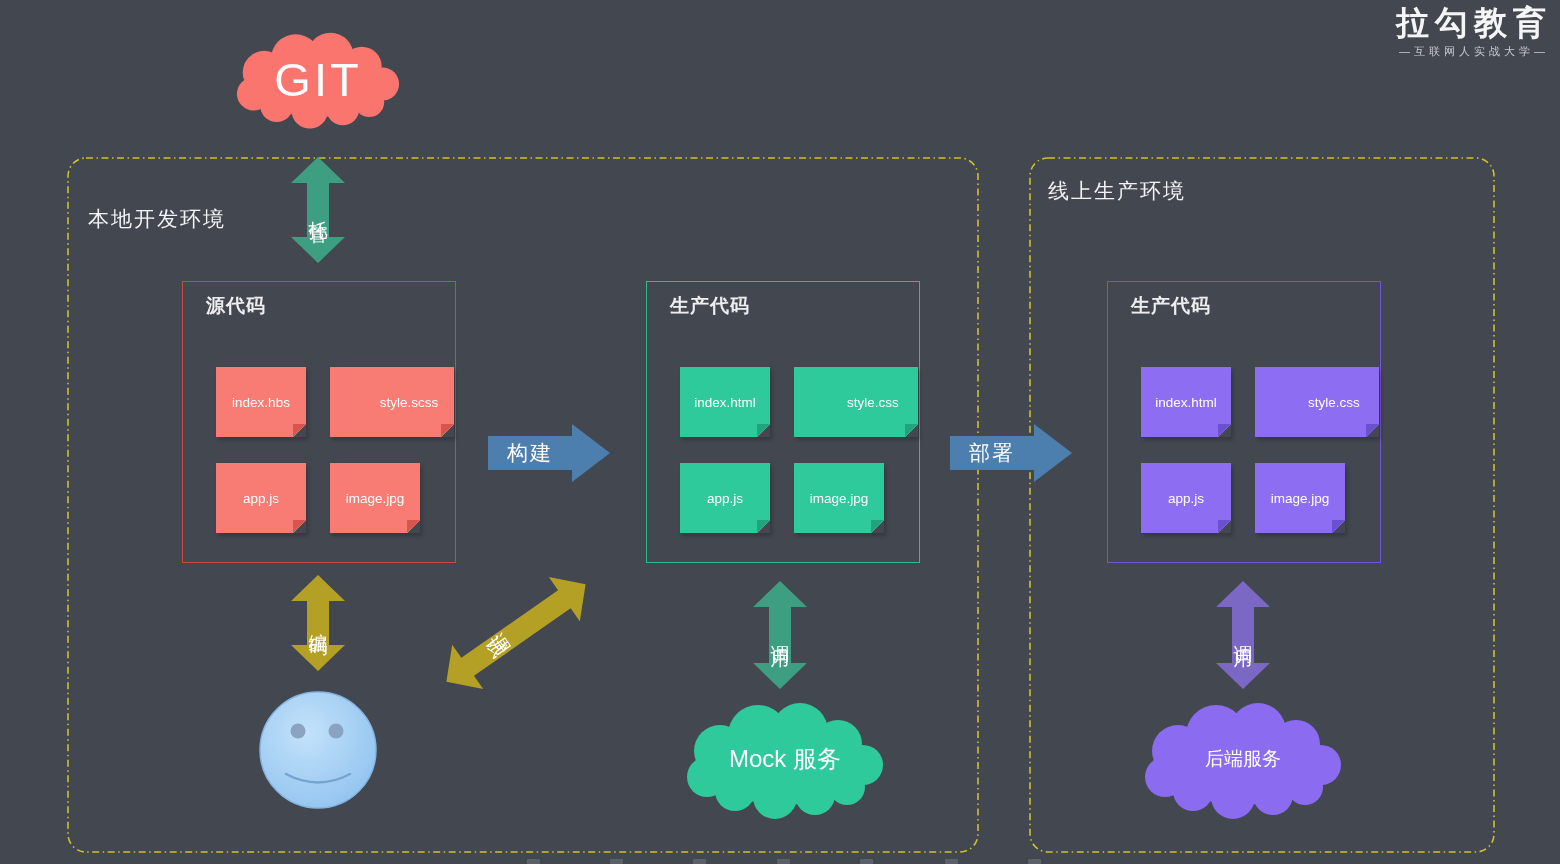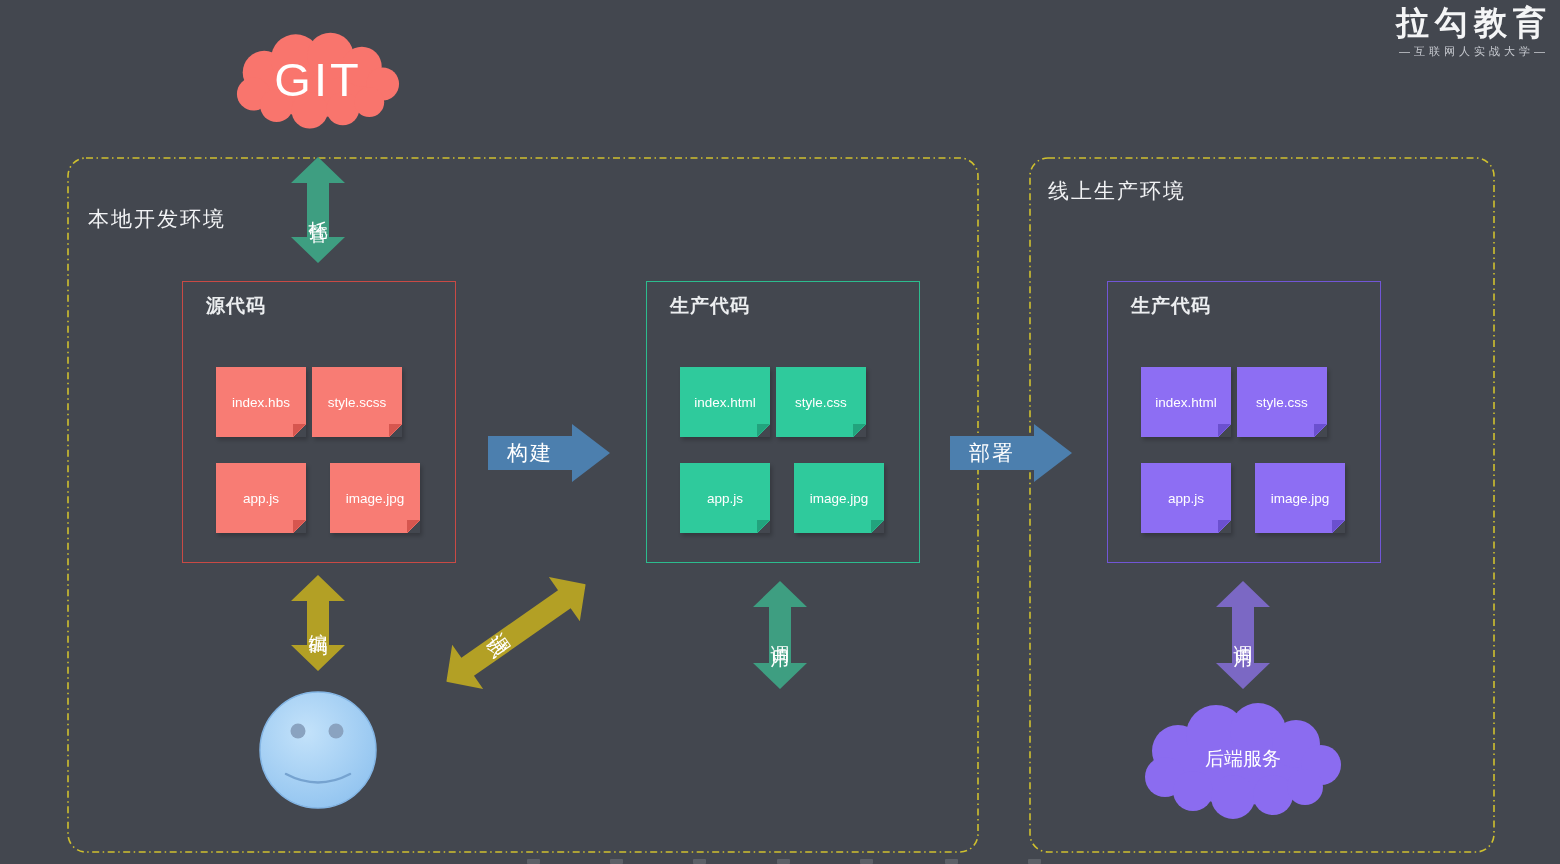--- a/index.html
+++ b/index.html
@@ -35,21 +35,21 @@
   .codebox{width:272px;height:280px;top:281px;border:1px solid;background:transparent;}
   .codebox .box-title{position:absolute;left:23px;top:11px;font-size:19px;letter-spacing:1px;color:#eceef0;font-weight:bold;}
   .box-source{left:182px;border-color:#c94a45;}
   .box-test{left:646px;border-color:#2cbc8e;}
   .box-prod{left:1107px;border-color:#7156d6;}
 
   .note{position:absolute;width:90px;height:70px;display:flex;align-items:center;justify-content:center;
         font-size:13.5px;color:#fff;box-shadow:2px 3px 4px rgba(0,0,0,.22);}
   .note::after{content:'';position:absolute;right:0;bottom:0;width:13px;height:13px;
         clip-path:polygon(0 0,100% 0,0 100%);}
-  .nr1c1{left:33px;top:85px;}  .nr1c2{left:129px;top:85px;}
+  .nr1c1{left:33px;top:85px;}  .nr1c2{left:147px;top:85px;padding-left:34px;}
   .nr2c1{left:33px;top:181px;} .nr2c2{left:147px;top:181px;}
   .note-red{background:#f87c74;}    .note-red::after{background:#d6564f;}
   .note-green{background:#2fca9c;}  .note-green::after{background:#22a37d;}
   .note-purple{background:#8d6ef3;} .note-purple::after{background:#6b50cf;}
   .note-red,.note-green,.note-purple{background-image:linear-gradient(315deg,#43474f 9px,transparent 9px);}
 
   
   .arrow-svg{display:block;}
   .v-label{position:absolute;inset:0;display:flex;align-items:center;justify-content:center;
            writing-mode:vertical-rl;font-size:19px;letter-spacing:5px;color:#fff;}
@@ -201,20 +201,26 @@
     <path d="M28,84 Q60,101 92,84" fill="none" stroke="#76a3d0" stroke-width="2.5" stroke-linecap="round"></path>
   </svg>
 
   <div class="abs teal" style="left:752px;top:581px;width:56px;height:108px;">
     <svg class="arrow-svg" width="56" height="108">
       <polygon points="28,0 55,26 39,26 39,82 55,82 28,108 1,82 17,82 17,26 1,26" fill="currentColor"></polygon>
     </svg>
     <div class="v-label">调用</div>
   </div>
 
+  <div class="abs cloud-wrap mock-cloud" style="left:675px;top:698px;width:220px;height:122px;">
+    <svg class="cloud" width="220" height="122" viewBox="0 0 220 120">
+      <use href="#cloudShape" fill="currentColor"></use>
+    </svg>
+    <div class="cloud-label mock-text">Mock 服务</div>
+  </div>
 
   <div class="abs parrow" style="left:1215px;top:581px;width:56px;height:108px;">
     <svg class="arrow-svg" width="56" height="108">
       <polygon points="28,0 55,26 39,26 39,82 55,82 28,108 1,82 17,82 17,26 1,26" fill="currentColor"></polygon>
     </svg>
     <div class="v-label">调用</div>
   </div>
 
   <div class="abs cloud-wrap backend-cloud" style="left:1133px;top:698px;width:220px;height:122px;">
     <svg class="cloud" width="220" height="122" viewBox="0 0 220 120">

